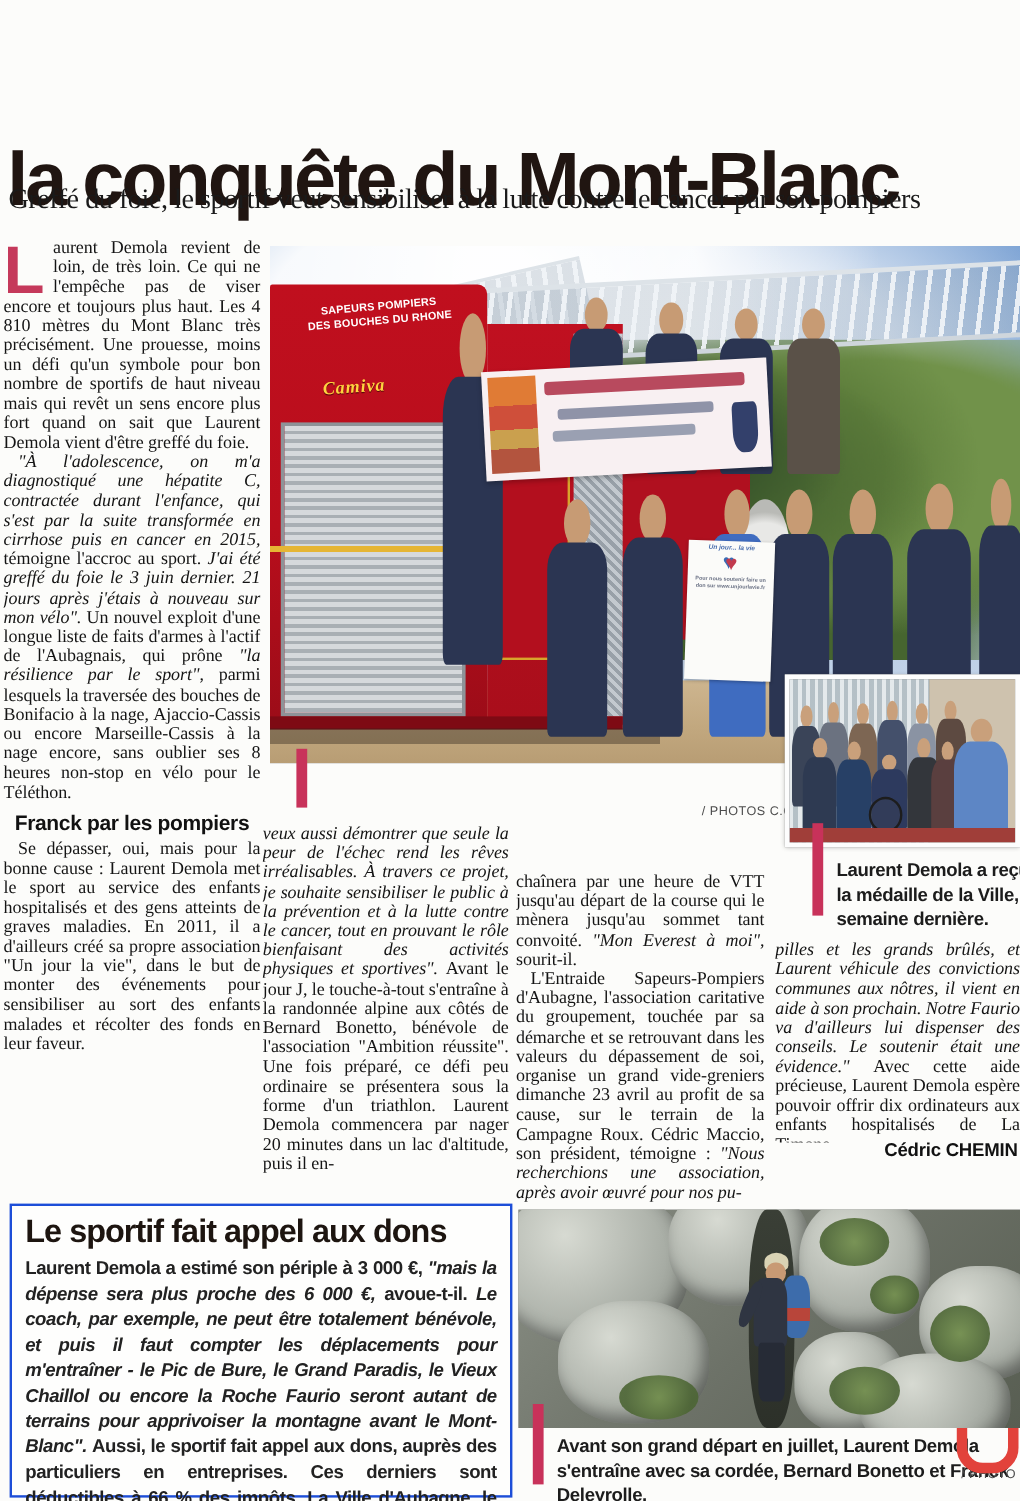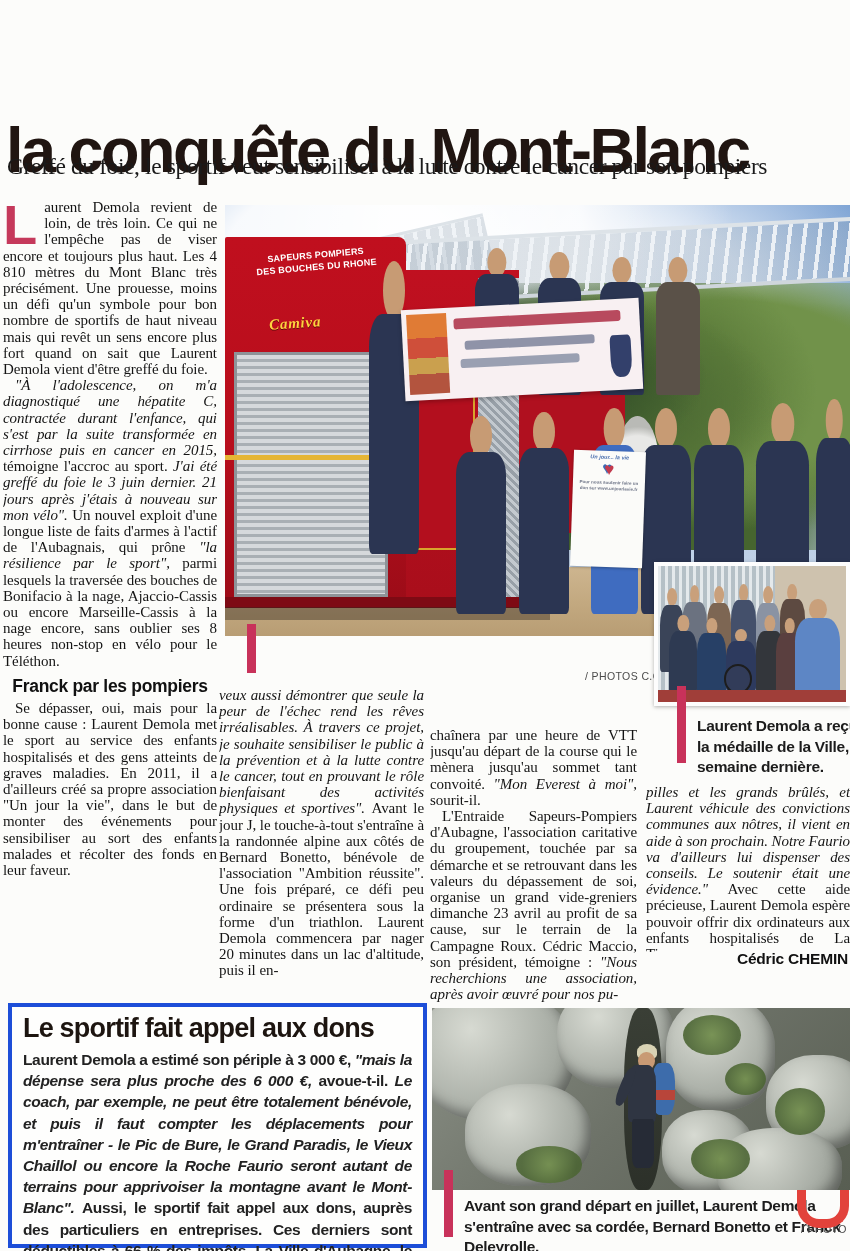--- a/index.html
+++ b/index.html
@@ -144,21 +144,21 @@
   .cl-cap{left:33%;top:0;width:32%;height:12%;background:#d9d3b4;border-radius:50% 50% 30% 30%;}
   .cl-head{left:36%;top:6%;width:27%;height:15%;background:#c89a74;border-radius:50%;}
   .cl-body{left:20%;top:17%;width:44%;height:46%;background:#2f3542;border-radius:30% 30% 10% 10%;}
   .cl-pack{left:58%;top:15%;width:36%;height:42%;background:linear-gradient(180deg,#3d6cab 0 52%,#b8453a 52% 72%,#3d6cab 72%);border-radius:35%;}
   .cl-arm{left:6%;top:18%;width:18%;height:32%;background:#2f3542;border-radius:40%;transform:rotate(22deg);}
   .cl-legs{left:26%;top:60%;width:34%;height:40%;background:#262b36;border-radius:10% 10% 22% 22%;}
 
   
   .don-box{
     position:absolute;left:8px;top:1003px;width:419px;height:245px;box-sizing:border-box;
-    border:4px solid #1d4ed8;background:#fefefd;padding:5px 11px 6px 11px;
+    border:2px solid #1d4ed8;background:#fefefd;padding:5px 11px 6px 11px;
   }
   .don-title{
     font-family:"Liberation Sans","DejaVu Sans",sans-serif;font-weight:700;
     font-size:27px;line-height:32px;letter-spacing:-0.8px;margin:0 0 5px 0;color:#1d1510;
   }
   .don-text{
     font-family:"Liberation Sans","DejaVu Sans",sans-serif;font-weight:700;
     font-size:15.5px;line-height:21.2px;text-align:justify;color:#222;letter-spacing:-0.35px;margin:0;
   }
 

